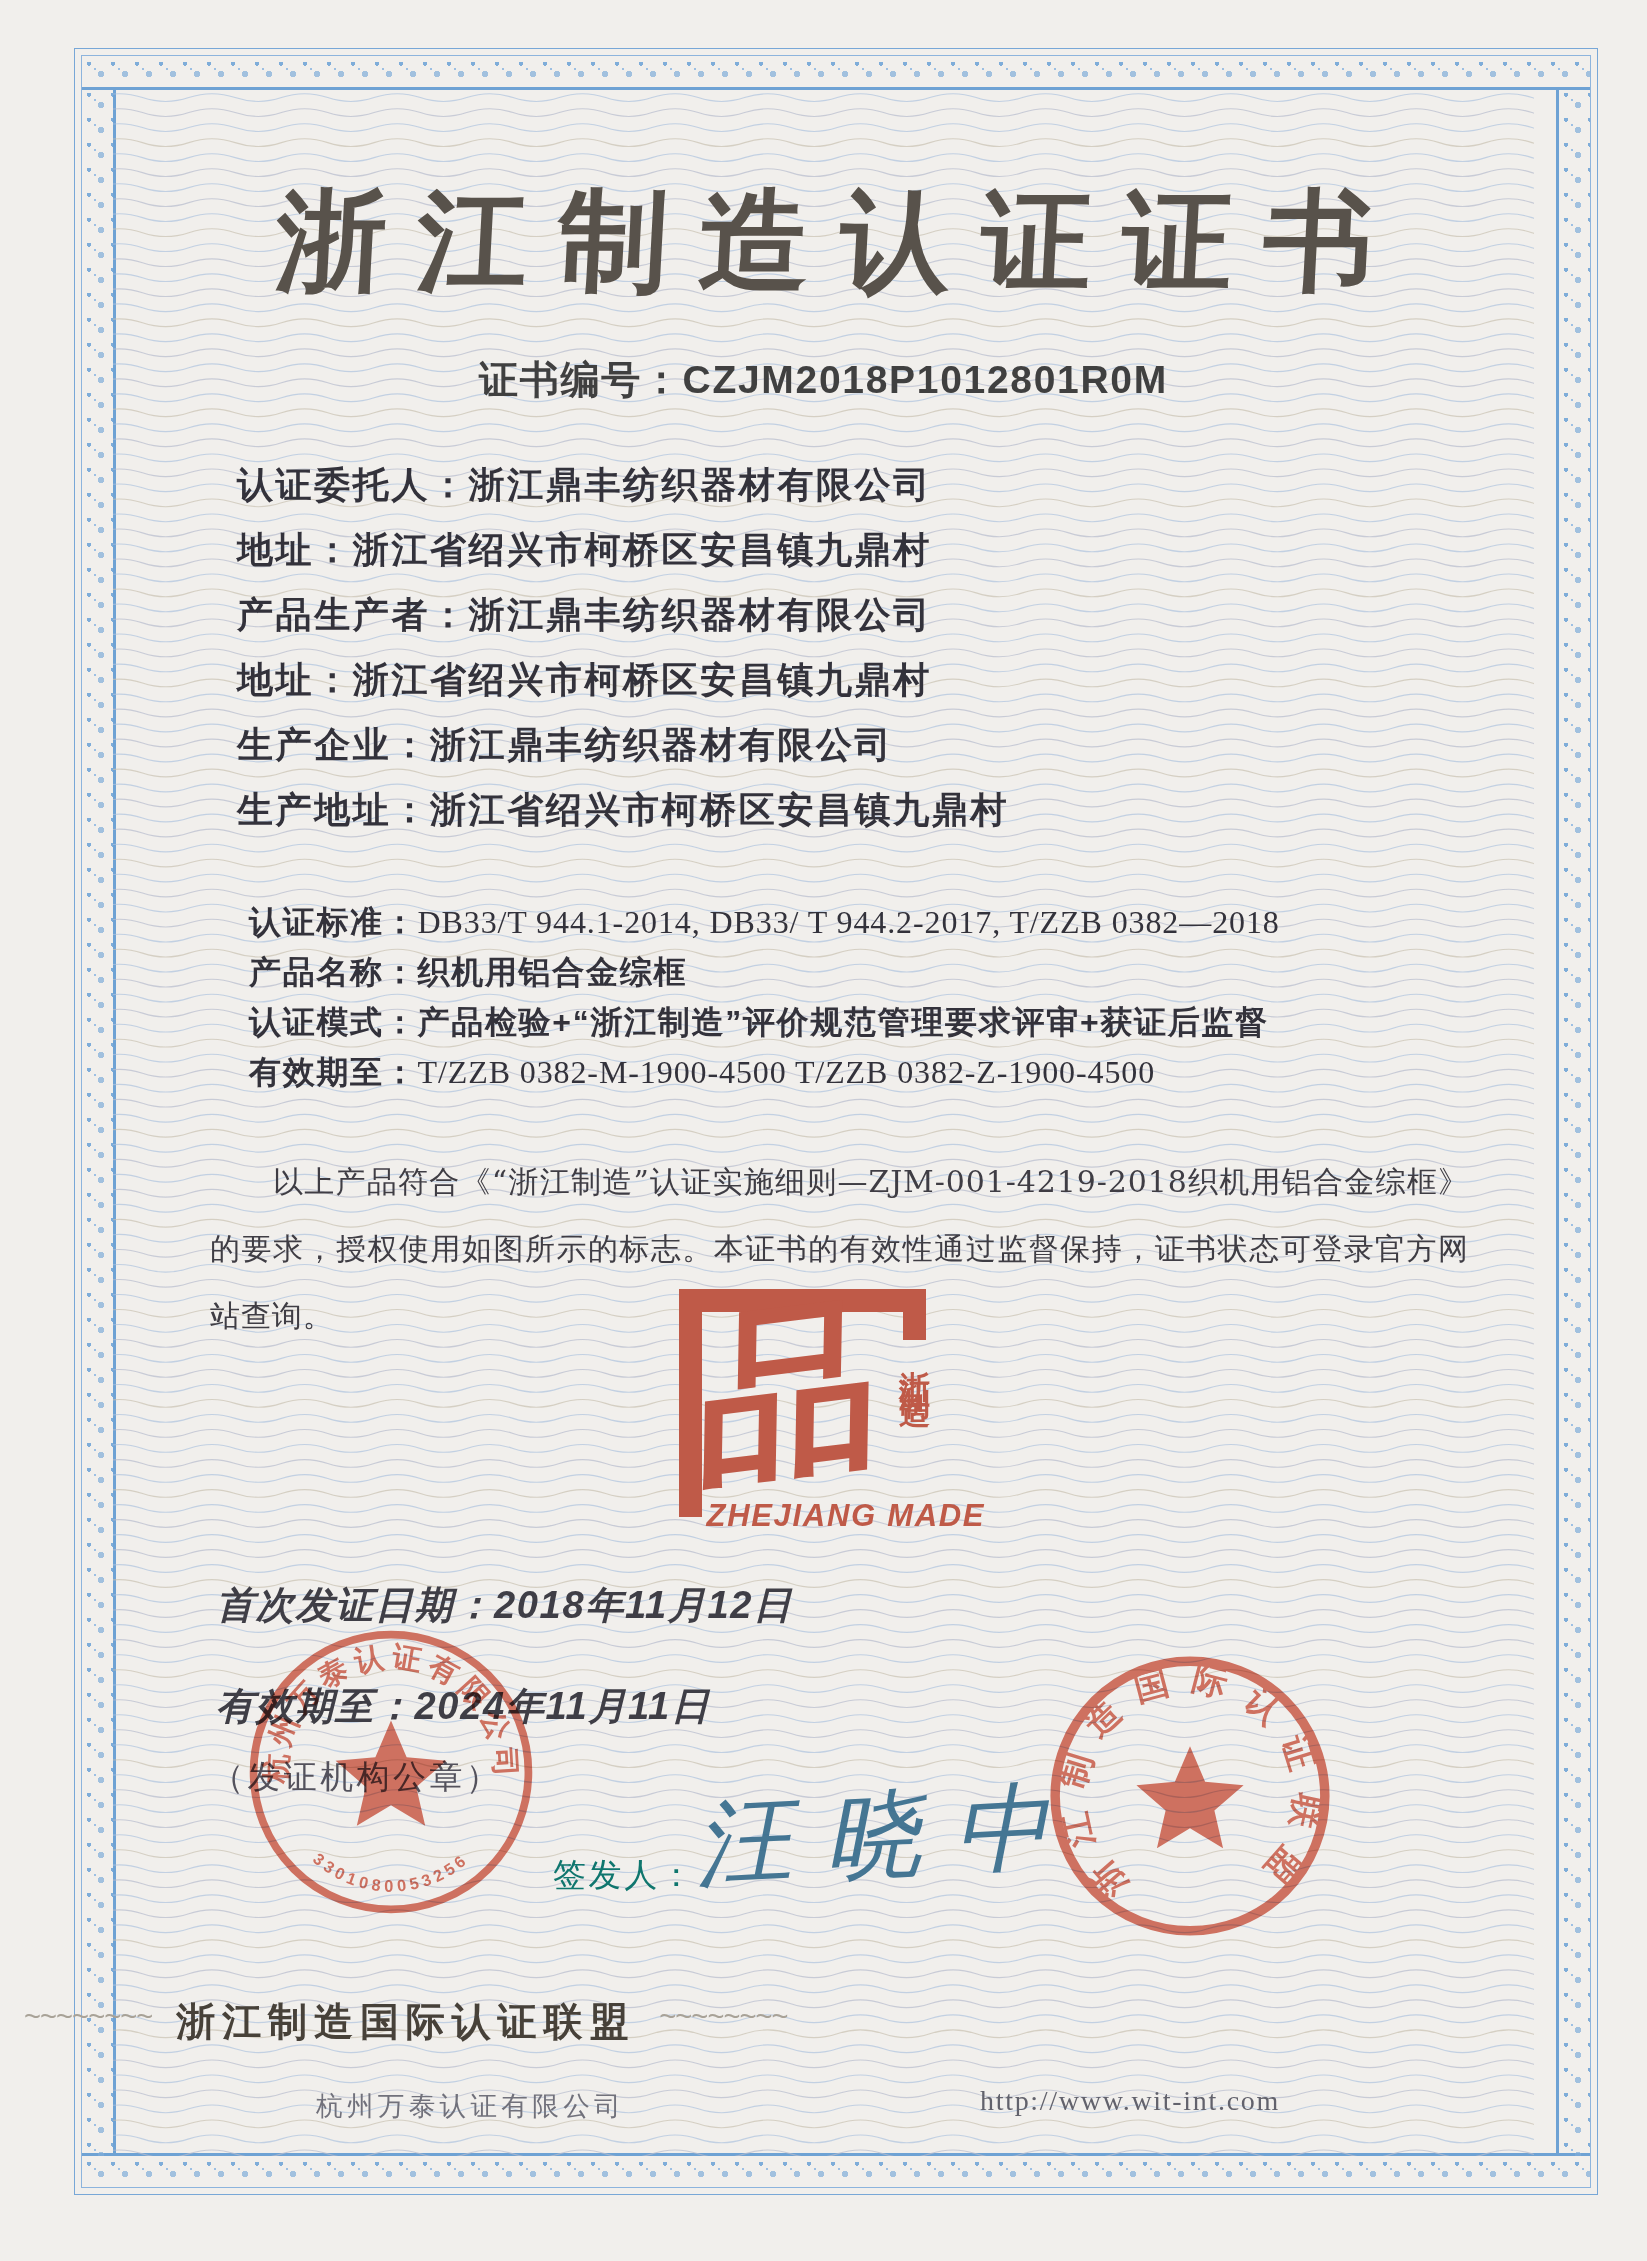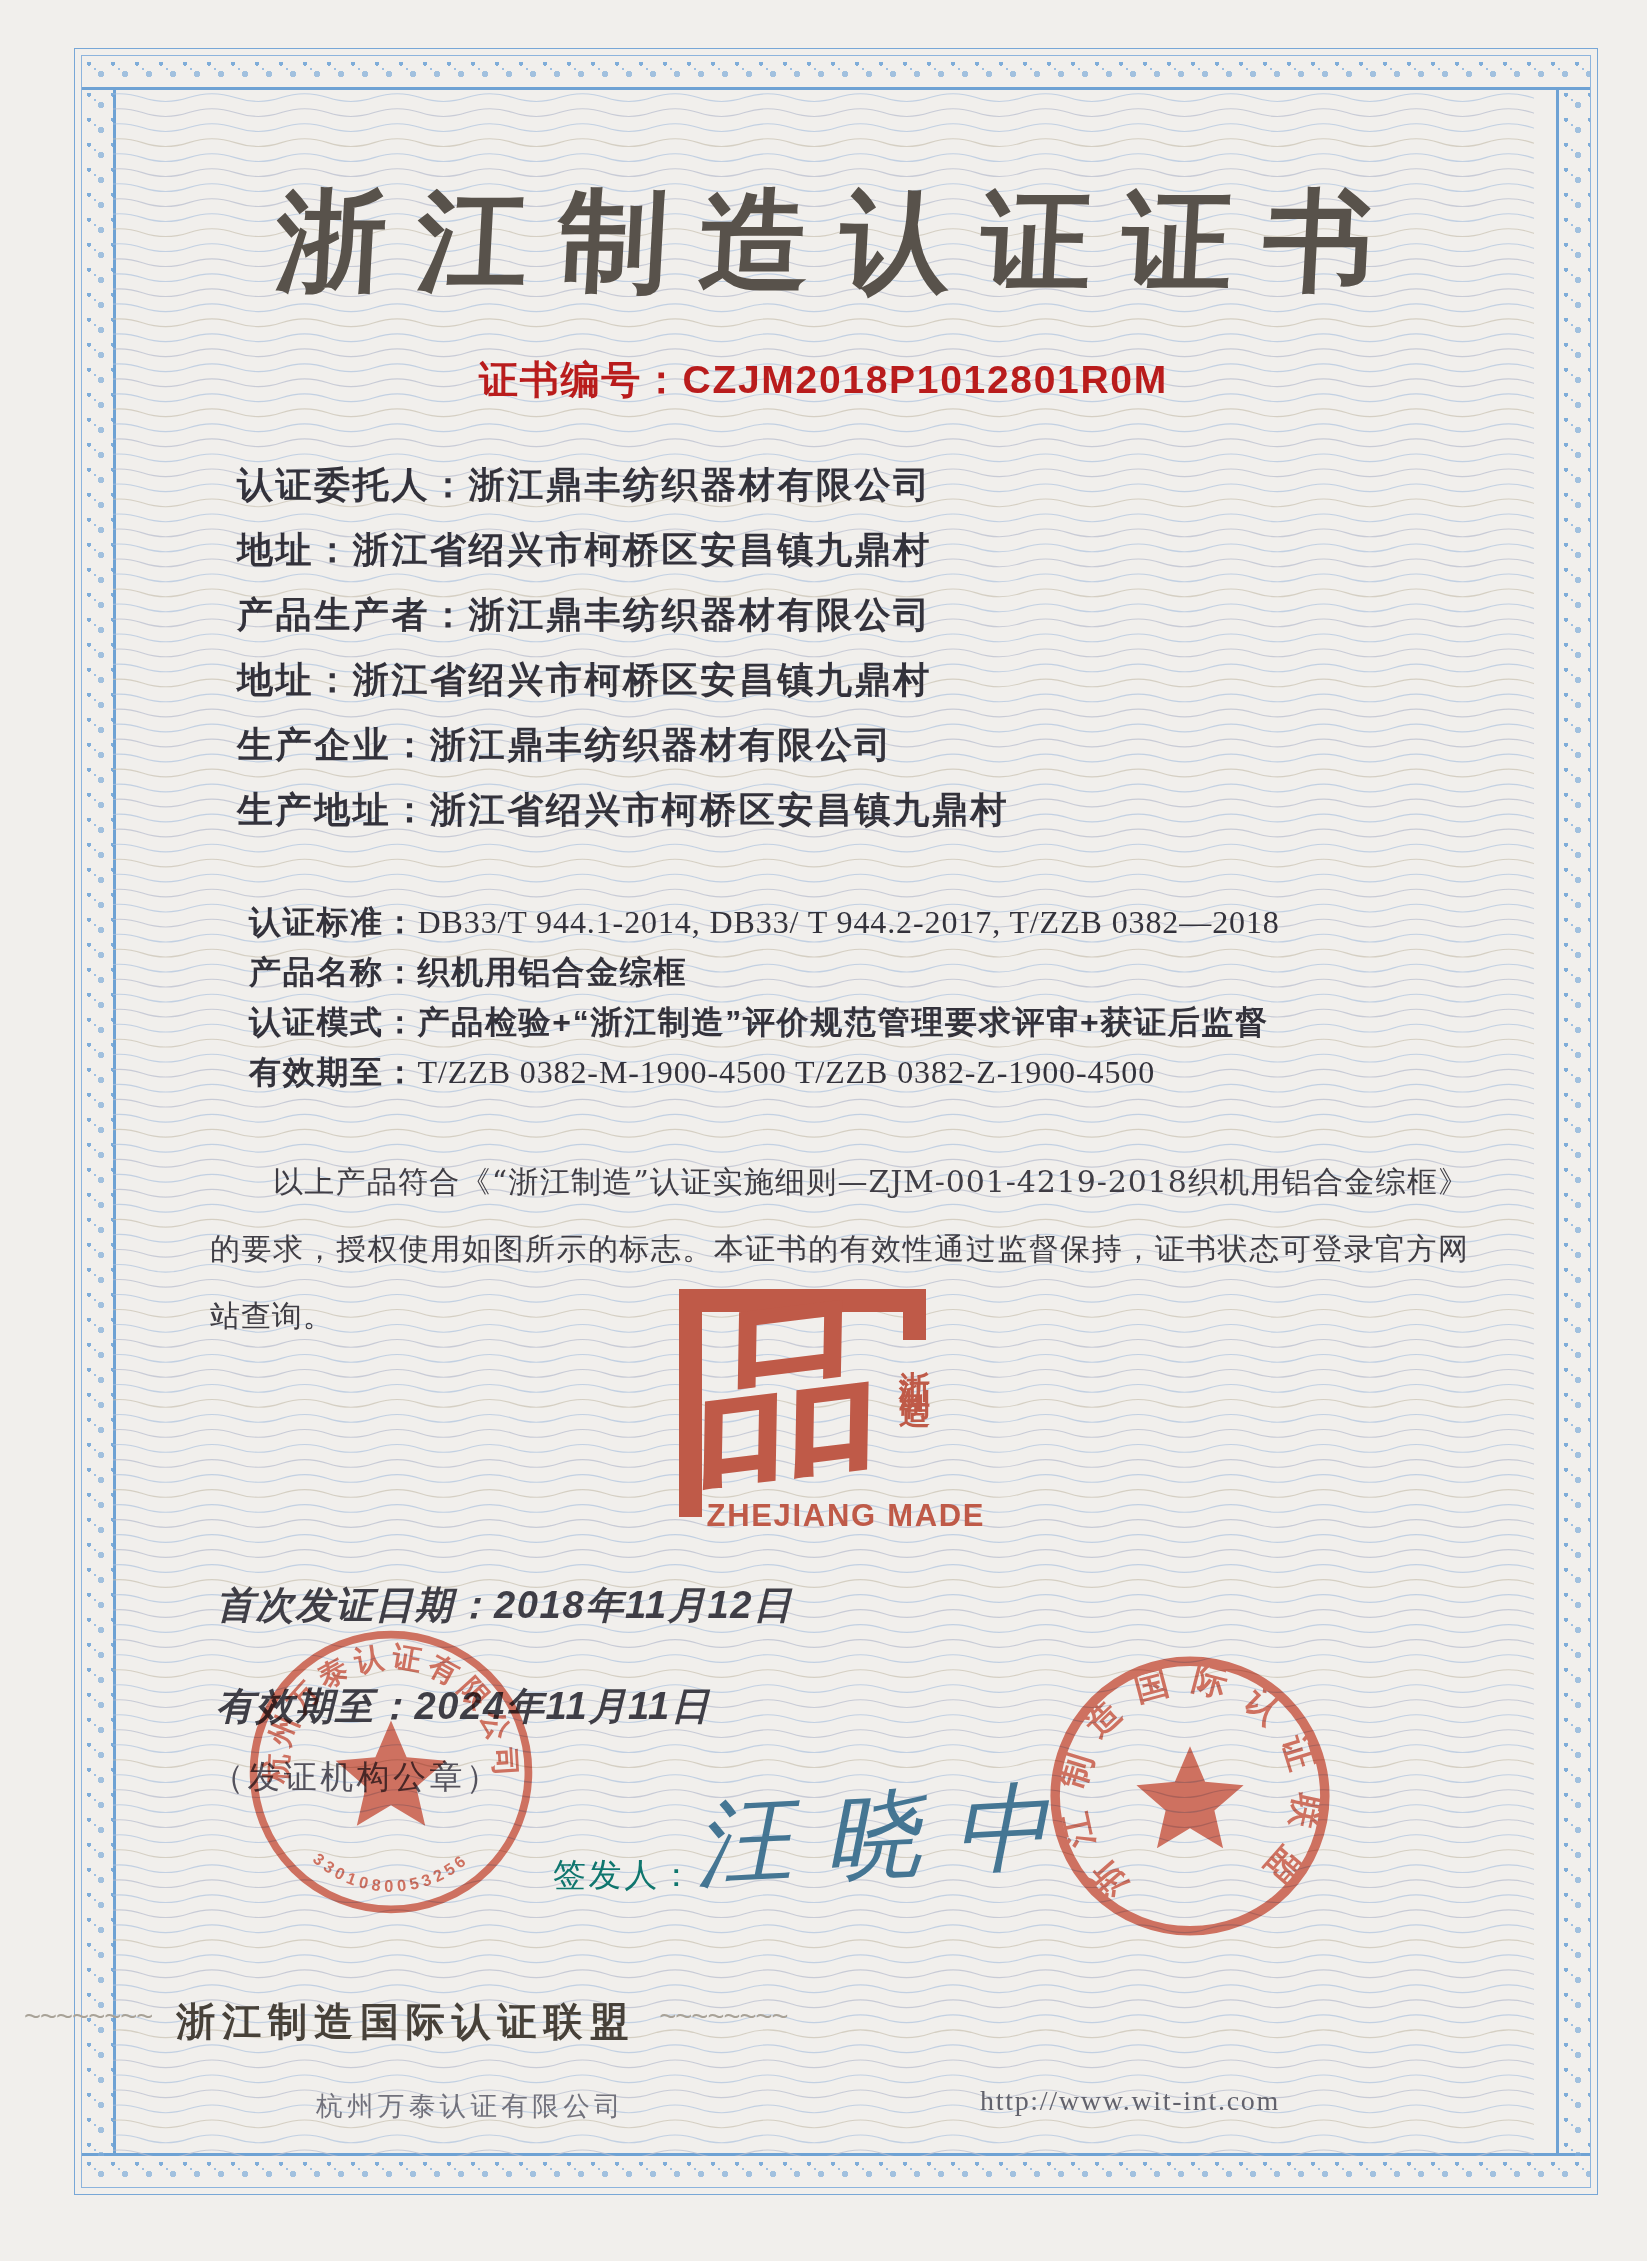--- a/index.html
+++ b/index.html
@@ -20,41 +20,41 @@
   .band-right{right:0;top:31px;bottom:31px;width:31px;border-left:3.4px solid #6ea2d4;}
   
   #wave-bg{position:absolute;left:113px;top:89px;z-index:0;}
   
   .content{position:absolute;inset:0;z-index:5;}
   .title{position:absolute;left:0;top:168px;width:1647px;text-align:center;
          font-size:110px;font-weight:bold;color:#58524b;letter-spacing:31px;
          padding-left:34px;box-sizing:border-box;transform:skewX(-3deg);
          font-family:"DejaVu Serif",serif;}
   .certno{position:absolute;left:0;top:353px;width:1647px;text-align:center;
-          font-size:39px;font-weight:bold;color:#b91c1c;letter-spacing:1.7px;}
+          font-size:39px;font-weight:bold;color:#404040;letter-spacing:1.7px;}
   .fields{position:absolute;left:237px;top:463px;font-size:36px;font-weight:bold;
           color:#33323b;}
   .fields .row{height:65px;line-height:43px;letter-spacing:2.6px;}
   .specs{position:absolute;left:249px;top:902px;font-size:32px;color:#33323b;}
   .specs .row{height:50px;line-height:41px;}
   .specs .lab{font-weight:bold;letter-spacing:1.7px;}
   .specs .val{font-family:"Liberation Serif",serif;letter-spacing:0.9px;}
   .statement{position:absolute;left:210px;top:1148px;width:1259px;font-size:30px;
              line-height:67px;text-indent:2.1em;text-align:justify;color:#3f3d44;
              font-family:"DejaVu Serif",serif;letter-spacing:0.9px;}
   
   .logo{position:absolute;left:679px;top:1289px;width:257px;height:244px;}
   .logo .bar{position:absolute;background:#bf5a48;}
   .logo .mark{position:absolute;left:19px;top:10.3px;font-size:182px;line-height:182px;
               font-weight:bold;color:#bf5a48;transform:rotate(-7deg) skewX(-8deg);
               font-family:"DejaVu Serif",serif;}
   .logo .vert{position:absolute;left:214px;top:57px;writing-mode:vertical-rl;
               font-size:31px;font-weight:bold;color:#bf5a48;letter-spacing:8.6px;}
   .logo .cap{position:absolute;left:27.5px;top:209px;font-size:31px;font-weight:bold;
-             color:#bf5a48;letter-spacing:1.7px;white-space:nowrap;}
+             color:#bf5a48;letter-spacing:1.7px;white-space:nowrap;font-style:italic;}
   
   .dateline{position:absolute;left:216px;font-size:38px;font-weight:bold;
             color:#3f3e46;letter-spacing:1.7px;font-style:italic;}
   .sealnote{position:absolute;left:211px;top:1755px;font-size:33px;color:#54525c;
             letter-spacing:3.4px;}
   .issuer{position:absolute;left:553px;top:1853px;font-size:33px;color:#0f766e;
           letter-spacing:2.6px;}
   .signature{position:absolute;left:695px;top:1772px;font-size:96px;color:#31688a;
              letter-spacing:33px;transform:rotate(-3deg);opacity:.9;z-index:9;
              font-style:italic;font-family:"DejaVu Serif",serif;white-space:nowrap;

